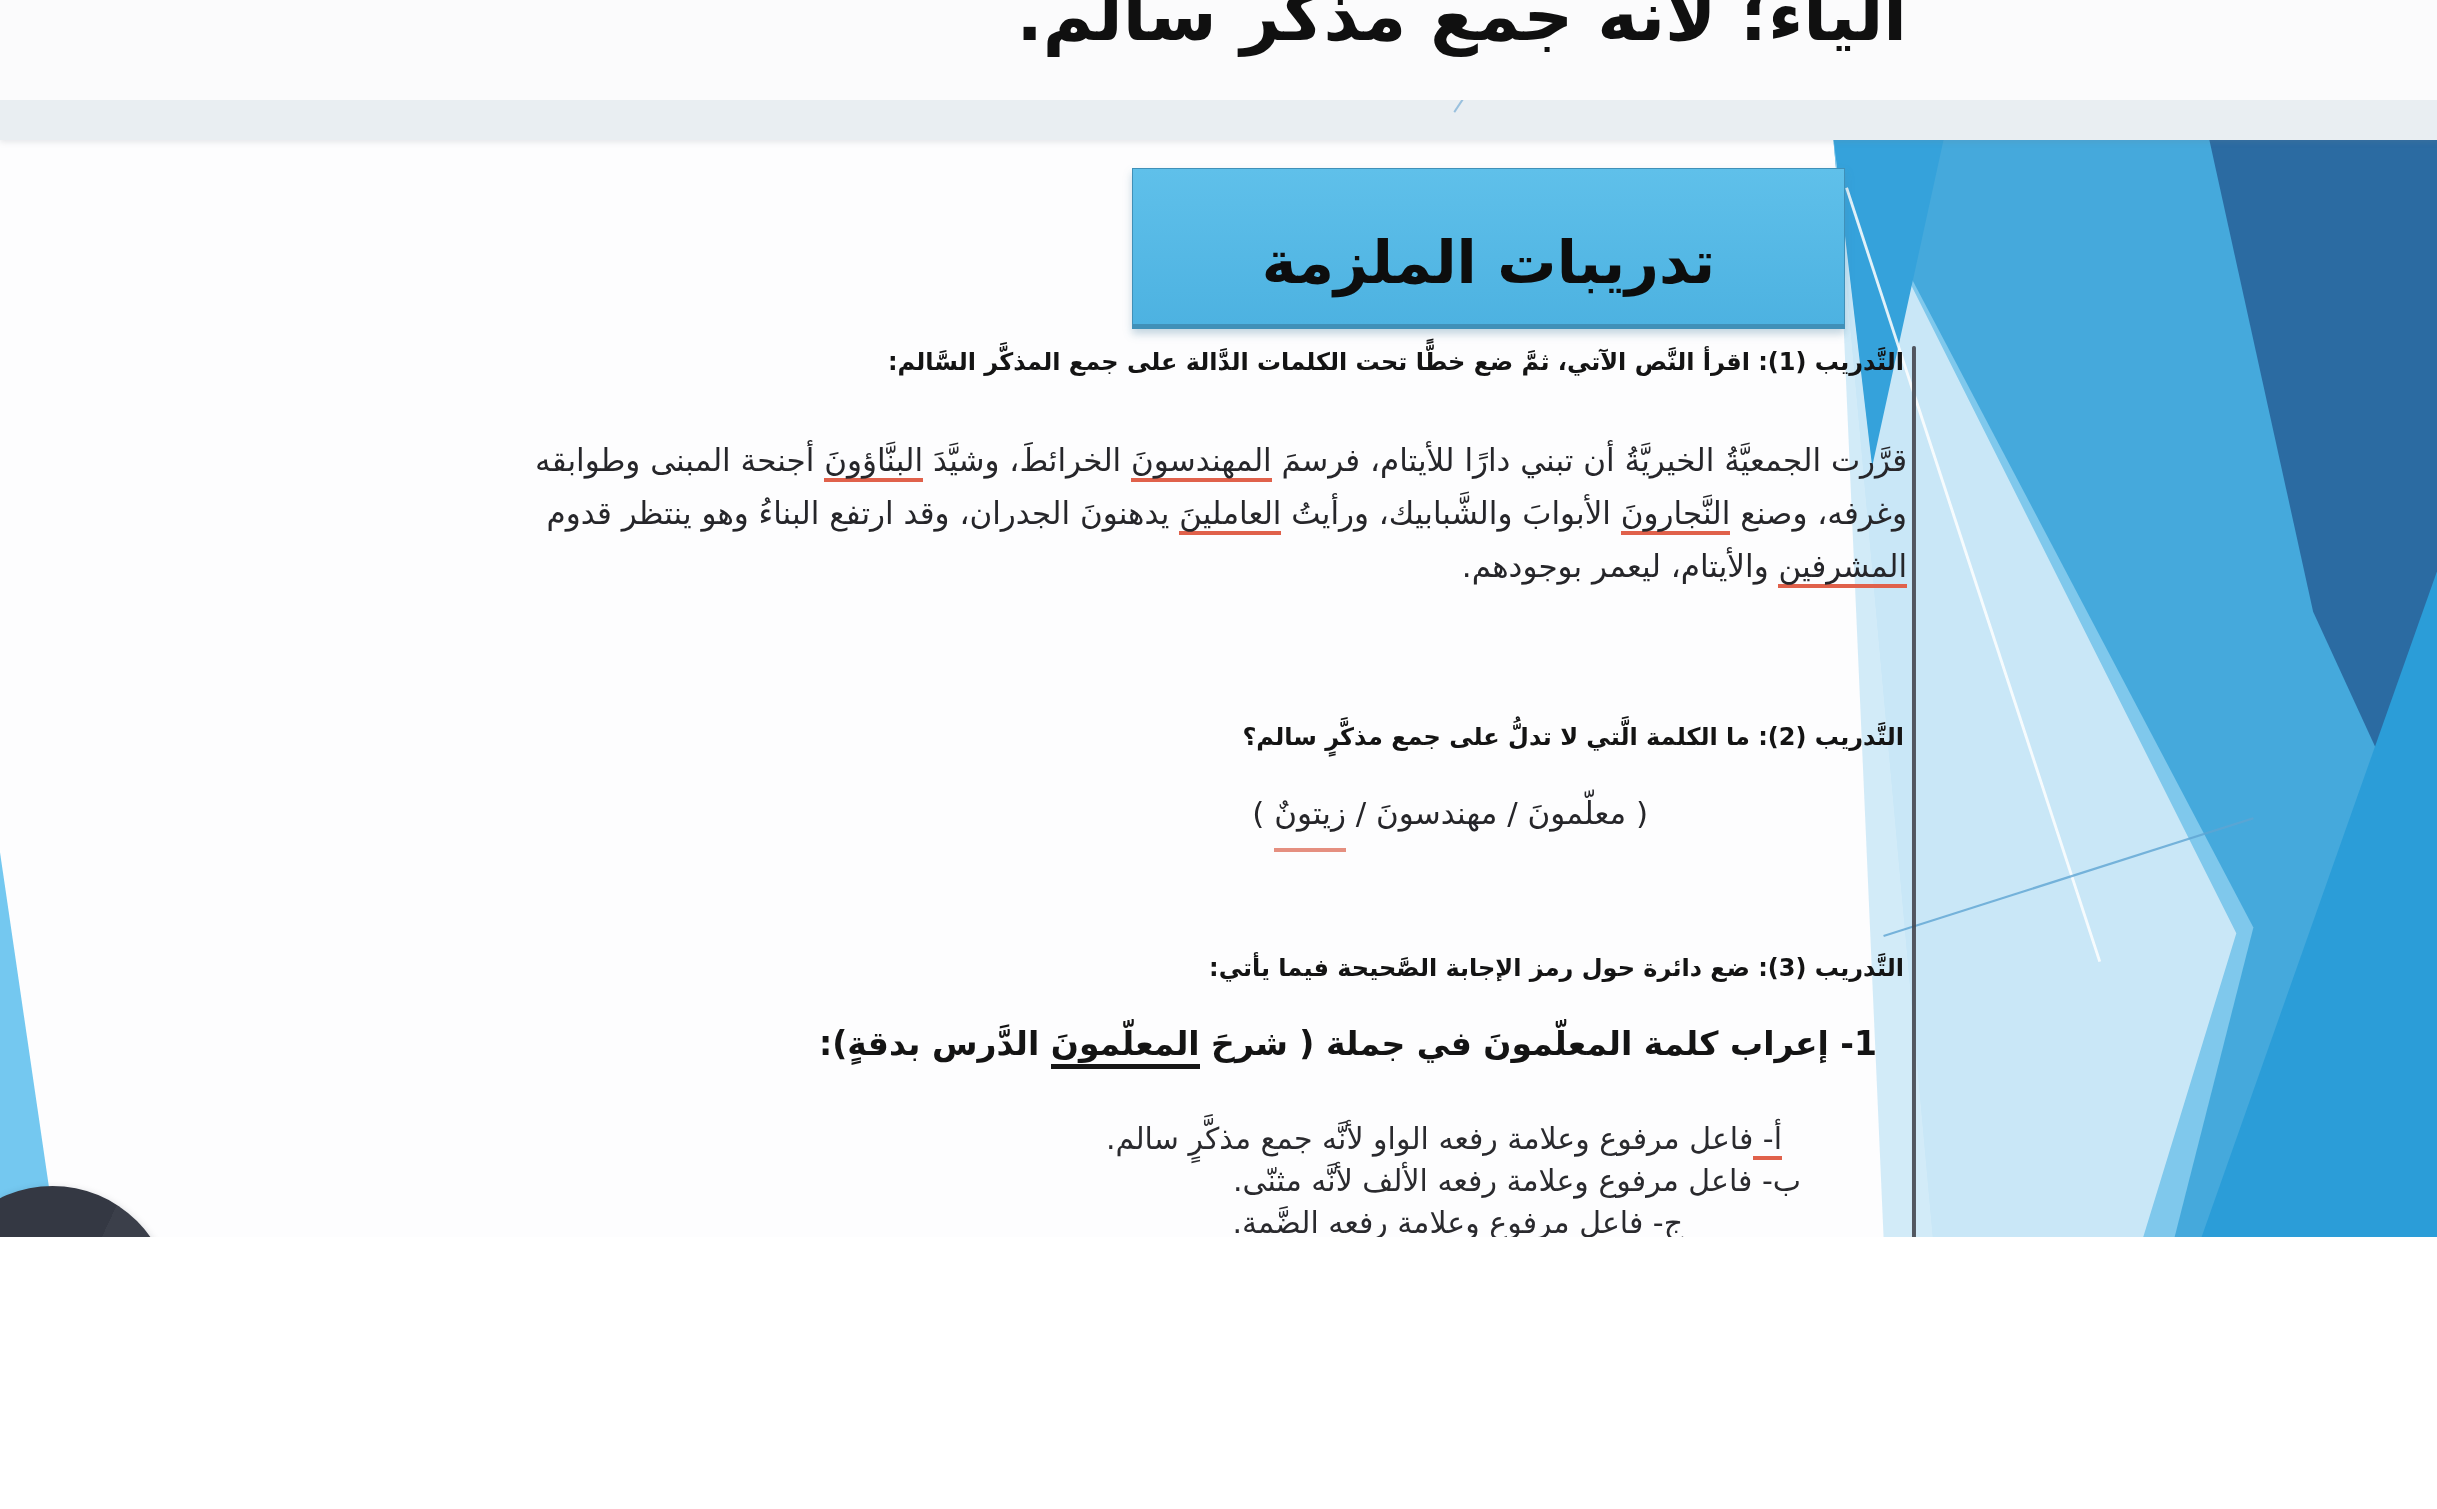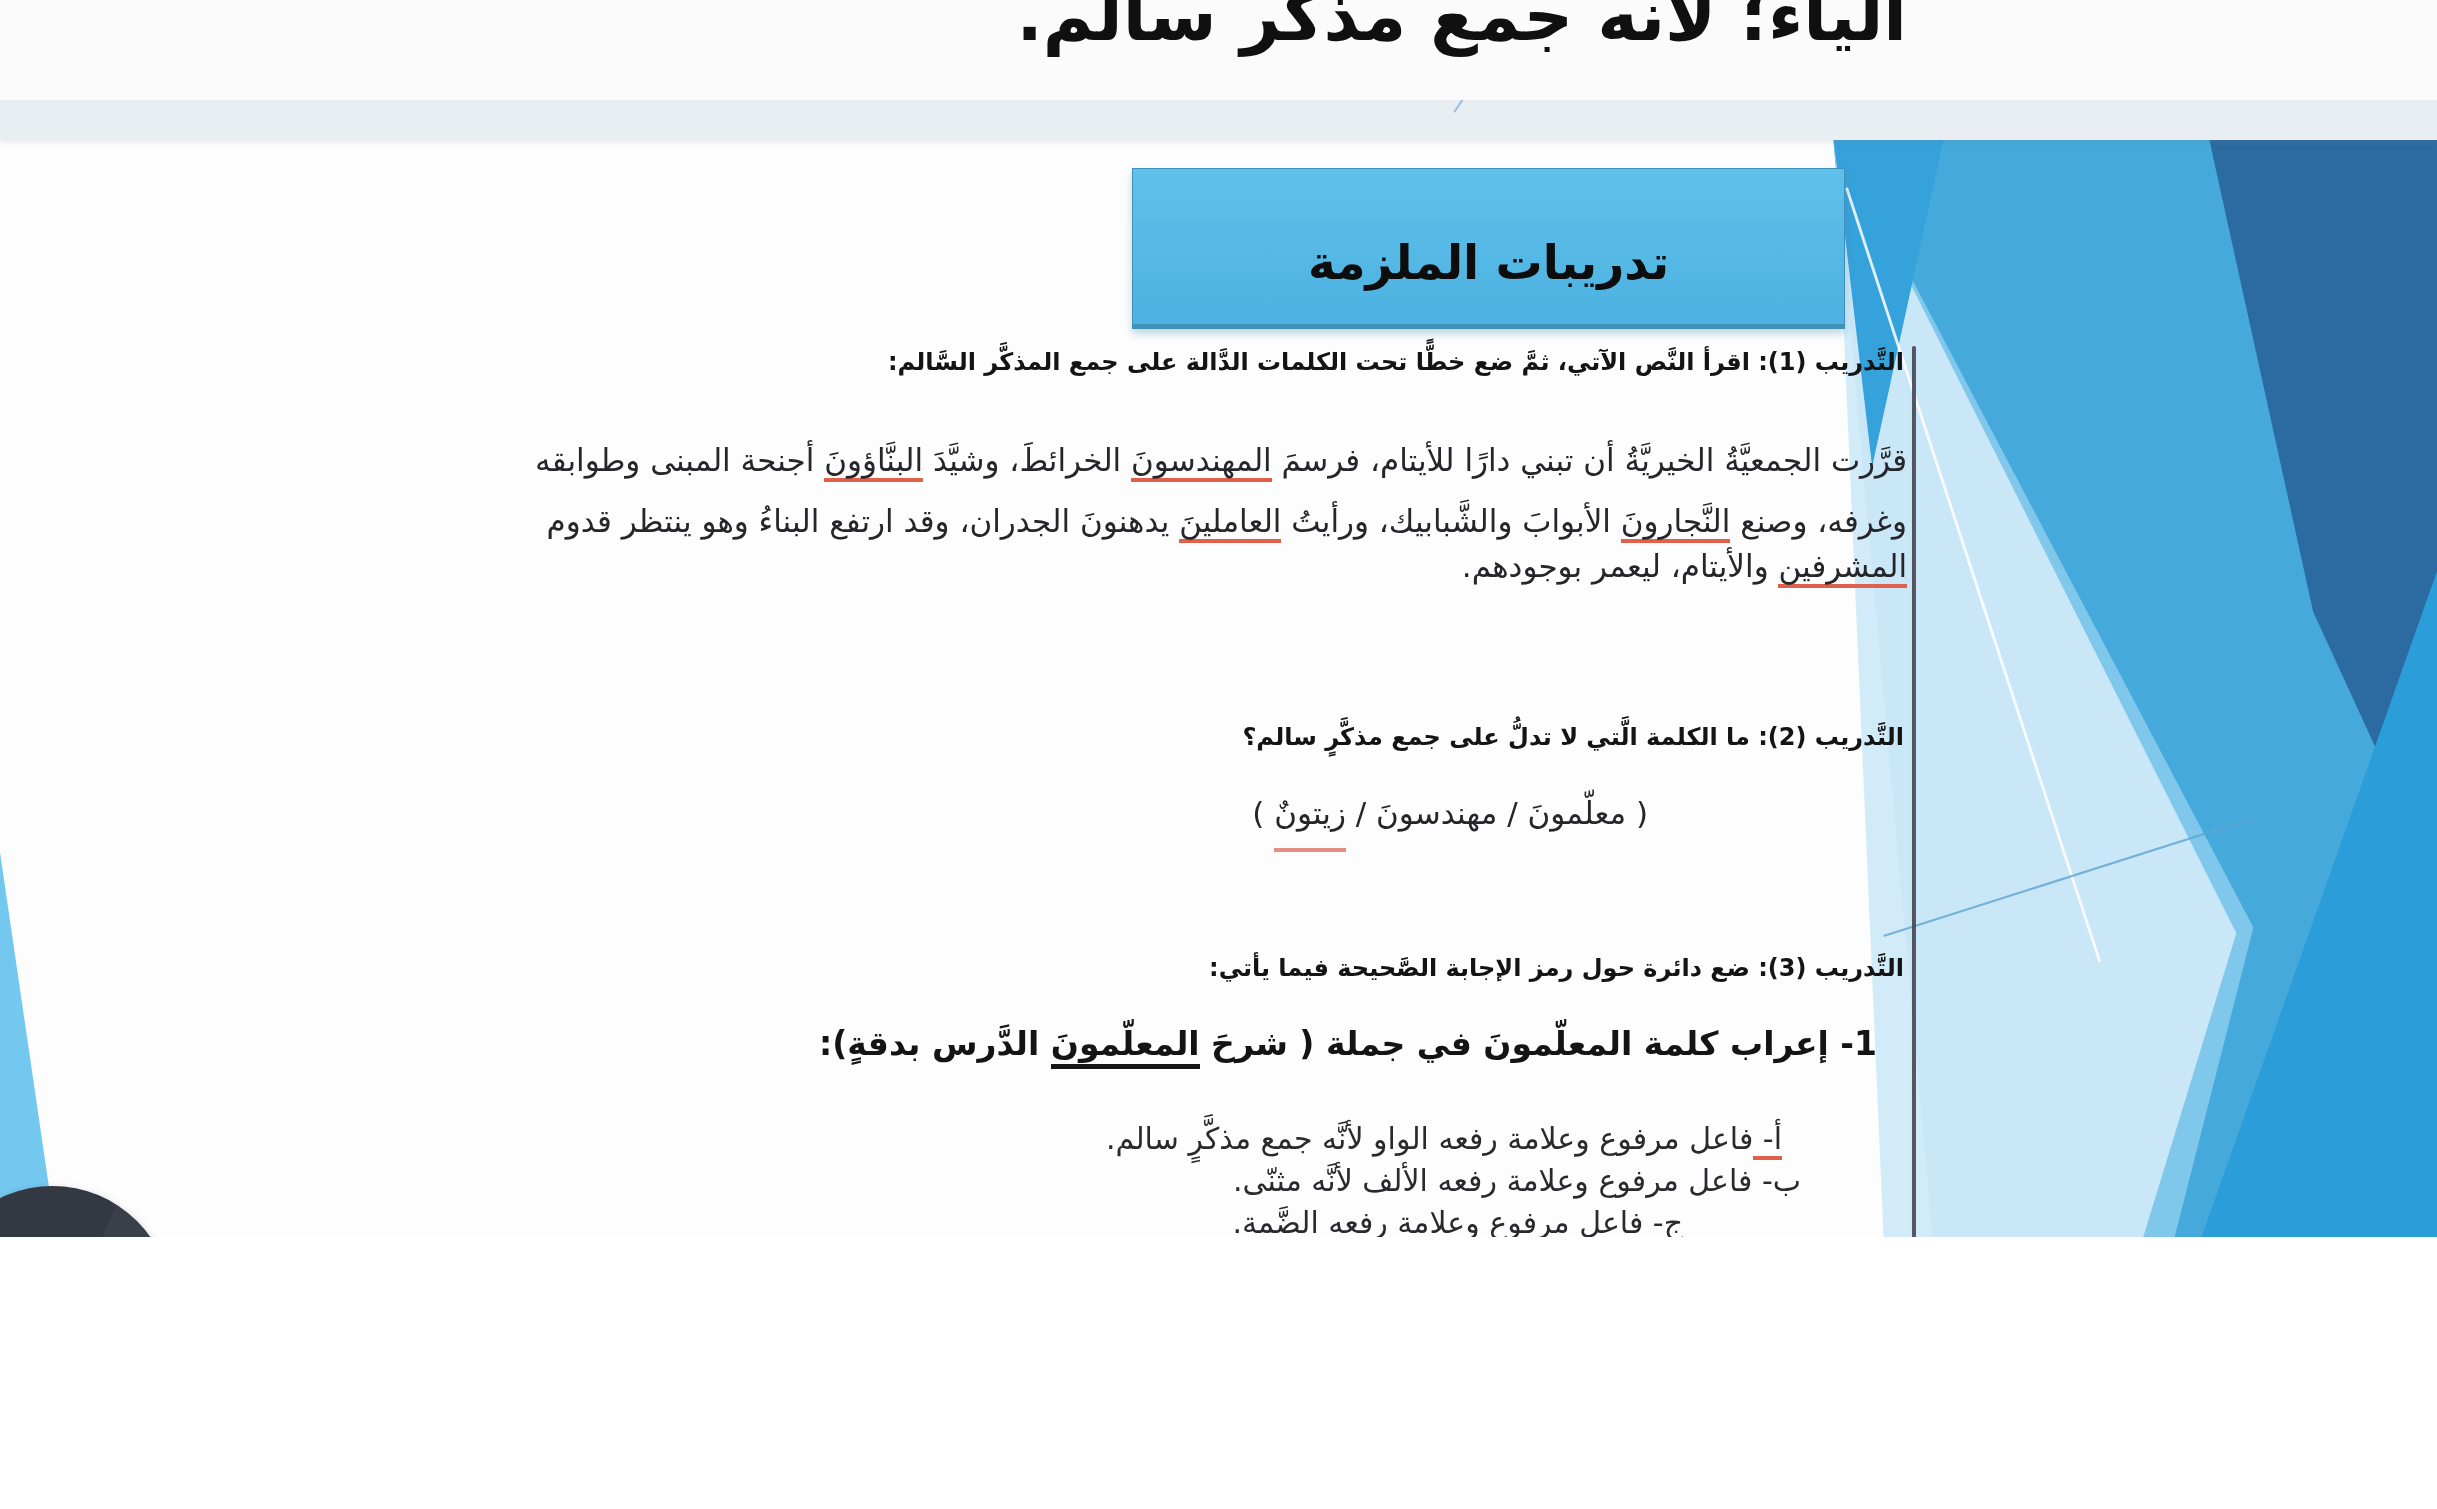--- a/index.html
+++ b/index.html
@@ -50,21 +50,21 @@
   }
   
   #title-box{
     position:absolute;left:1132px;top:168px;width:711px;height:155px;z-index:3;
     background:linear-gradient(180deg,#5fc0ea,#4db2e1);
     border:1.7px solid #4090b8;border-bottom-width:5.1px;
     box-shadow:0 4.6px 8px rgba(90,140,170,.35);
     display:flex;align-items:center;justify-content:center;
   }
   #title-box .t{
-    font-size:47px;font-weight:bold;color:#0d0d0d;letter-spacing:0.6px;margin-top:32px;
+    font-size:59px;font-weight:bold;color:#0d0d0d;letter-spacing:0.6px;margin-top:32px;
   }
   
   .line{
     position:absolute;z-index:3;white-space:nowrap;color:var(--ink);
     line-height:1.25;
   }
   .h{font-weight:bold;font-size:24px;color:#141414;}
   .b{font-size:31px;color:#26262a;}
   .ans{font-size:30px;color:#2a2a2e;}
   .seg-red{border-bottom:4px solid var(--red);padding-bottom:0;}
@@ -112,21 +112,21 @@
     <div id="strip-text">الياء؛ لأنه جمع مذكر سالم.</div>
   </div>
   <div id="gray-band"></div>
 
   <div id="title-box">
     <div class="t">تدريبات الملزمة</div>
   </div>
 
   <div class="line h" style="top:347px;right:534px;">التَّدريب (1): اقرأ النَّص الآتي، ثمَّ ضع خطًّا تحت الكلمات الدَّالة على جمع المذكَّر السَّالم:</div>
   <div class="line b" style="top:441px;right:531px;"><span>قرَّرت الجمعيَّةُ الخيريَّةُ أن تبني دارًا للأيتام، فرسمَ </span><span class="seg-red">المهندسونَ</span><span> الخرائطَ، وشيَّدَ </span><span class="seg-red">البنَّاؤونَ</span><span> أجنحة المبنى وطوابقه</span></div>
-  <div class="line b" style="top:494px;right:531px;margin-top:8px;"><span>وغرفه، وصنع </span><span class="seg-red">النَّجارونَ</span><span> الأبوابَ والشَّبابيك، ورأيتُ </span><span class="seg-red">العاملينَ</span><span> يدهنونَ الجدران، وقد ارتفع البناءُ وهو ينتظر قدوم</span></div>
+  <div class="line b" style="top:494px;right:531px;"><span>وغرفه، وصنع </span><span class="seg-red">النَّجارونَ</span><span> الأبوابَ والشَّبابيك، ورأيتُ </span><span class="seg-red">العاملينَ</span><span> يدهنونَ الجدران، وقد ارتفع البناءُ وهو ينتظر قدوم</span></div>
   <div class="line b" style="top:547px;right:531px;"><span class="seg-red">المشرفين</span><span> والأيتام، ليعمر بوجودهم.</span></div>
 
   <div class="line h" style="top:722px;right:534px;">التَّدريب (2): ما الكلمة الَّتي لا تدلُّ على جمع مذكَّرٍ سالم؟</div>
   <div class="line b" style="top:794px;right:790px;"><span>( معلّمونَ / مهندسونَ  / </span><span class="seg-red2">زيتونٌ</span><span> )</span></div>
 
   <div class="line h" style="top:953px;right:534px;">التَّدريب (3): ضع دائرة حول رمز الإجابة الصَّحيحة فيما يأتي:</div>
   <div class="line h" style="top:1023px;right:561px;font-size:33px;"><span>1- إعراب كلمة المعلّمونَ في جملة ( شرحَ </span><span class="seg-black">المعلّمونَ</span><span> الدَّرس بدقةٍ):</span></div>
   <div class="line ans" style="top:1120px;right:656px;"><span class="seg-red">أ- </span><span> فاعل مرفوع وعلامة رفعه الواو لأنَّه جمع مذكَّرٍ سالم.</span></div>
   <div class="line ans" style="top:1162px;right:637px;"><span>ب- فاعل مرفوع وعلامة رفعه الألف لأنَّه مثنّى.</span></div>
   <div class="line ans" style="top:1204px;right:755px;"><span>ج- فاعل مرفوع وعلامة رفعه الضَّمة.</span></div>

